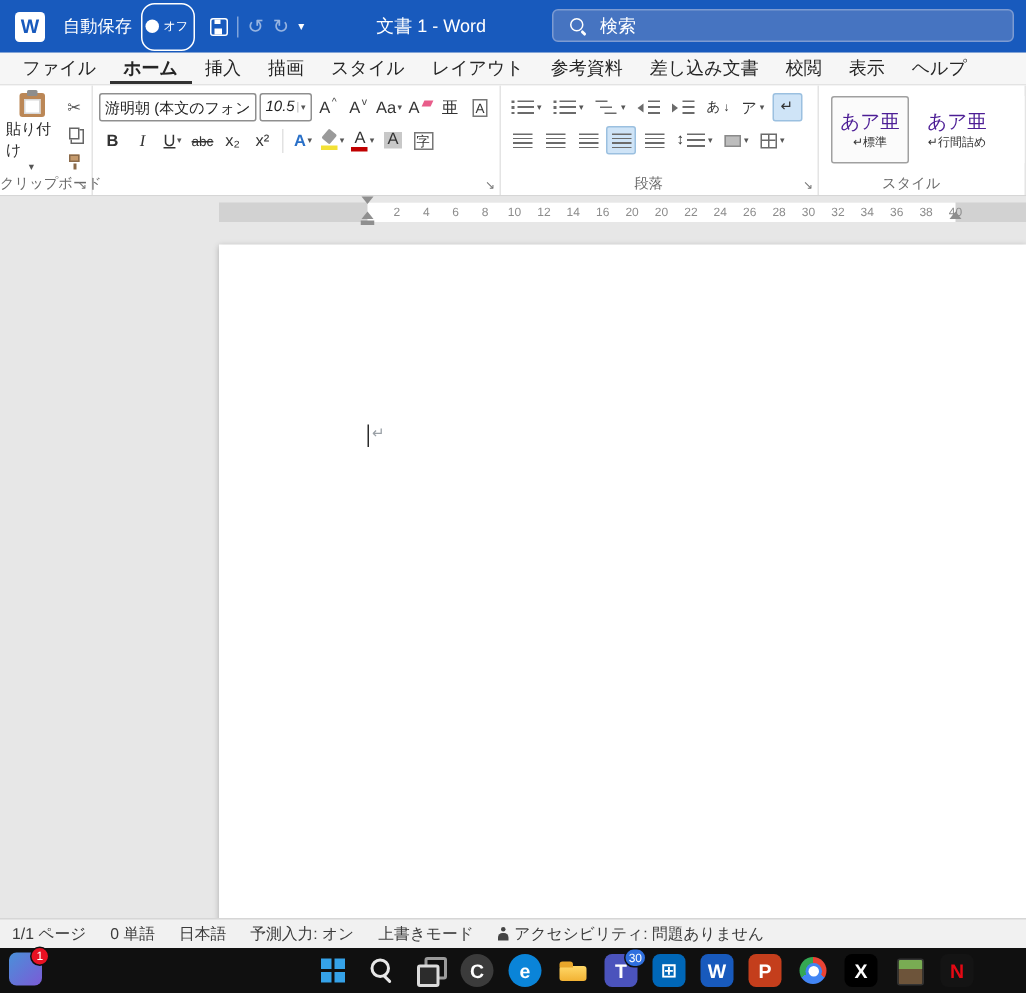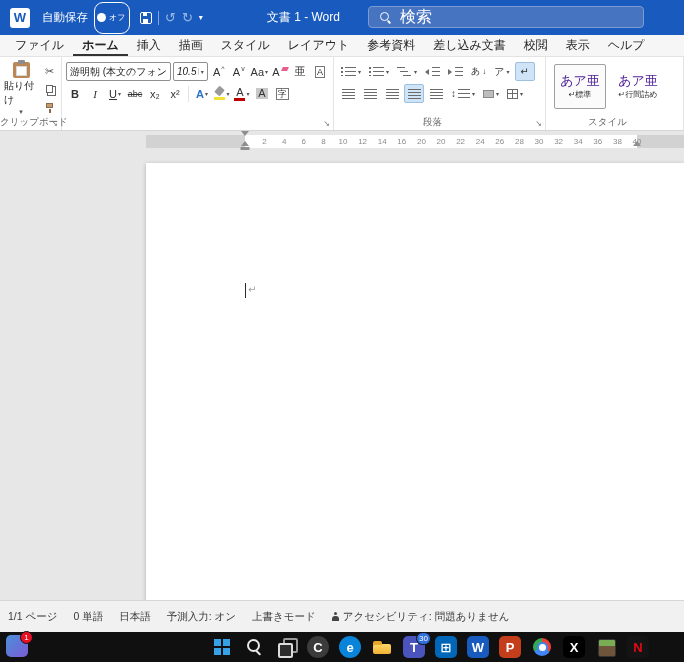--- a/index.html
+++ b/index.html
@@ -15,22 +15,22 @@
   .knob { width:9px; height:9px; border-radius:50%; background:#fff; flex:0 0 auto; }
   .toggle-state { font-size:8px; line-height:1; }
   .qa { display:flex; align-items:center; margin-left:10px; gap:6px; }
   .qa-btn { color:#fff; font-size:13px; line-height:1; display:flex; align-items:center; }
   .qa-btn.disabled { opacity:.55; }
   .qa-caret { font-size:8px; }
   .qa-sep { width:1px; height:14px; background:rgba(255,255,255,.45); }
   .icon-floppy { width:12px; height:12px; border:1.5px solid #fff; border-radius:2px; position:relative; display:inline-block; }
   .icon-floppy::before { content:''; position:absolute; left:2px; top:0; width:4px; height:3px; background:#fff; }
   .icon-floppy::after { content:''; position:absolute; left:2px; bottom:0; width:5px; height:4px; background:#fff; }
-  .doc-title { margin-left:64px; font-size:12px; white-space:nowrap; }
-  .search-box { position:absolute; left:368px; top:6px; width:276px; height:22px; background:#4674c1; border:1px solid #7d9bd2; border-radius:4px; display:flex; align-items:center; gap:8px; padding:0 10px; font-size:16px; color:#fff; }
+  .doc-title { margin-left:48px; font-size:12px; white-space:nowrap; }
+  .search-box { position:absolute; left:368px; top:6px; width:308px; height:22px; background:#4674c1; border:1px solid #7d9bd2; border-radius:4px; display:flex; align-items:center; gap:8px; padding:0 10px; font-size:12px; color:#fff; }
   .search-icon { width:13px; height:13px; position:relative; display:inline-block; flex:0 0 auto; }
   .search-icon::before { content:''; position:absolute; left:1px; top:1px; width:7px; height:7px; border:1.5px solid #fff; border-radius:50%; }
   .search-icon::after { content:''; position:absolute; left:9px; top:9px; width:2px; height:4px; background:#fff; transform:rotate(-45deg); border-radius:1px; }
 
   
   .ribbon-tabs { height:22px; background:#f6f6f6; display:flex; align-items:stretch; padding-left:6px; border-bottom:1px solid #e3e3e3; flex:0 0 auto; }
   .tab { padding:4px 9px 4px; font-size:12px; color:#262626; white-space:nowrap; display:flex; align-items:center; }
   .tab.selected { font-weight:bold; box-shadow:inset 0 -2px 0 #333; }
 
   
@@ -114,21 +114,21 @@
   .mk-box { position:absolute; left:245px; top:16px; transform:translateX(-50%); width:9px; height:3px; background:#8f8f8f; }
   .mk-right { left:637px; top:10px; transform:translateX(-50%); border-left:4px solid transparent; border-right:4px solid transparent; border-bottom:5px solid #8f8f8f; }
 
   
   .doc { flex:1; position:relative; background:#e7e7e7; overflow:hidden; }
   .page { position:absolute; left:146px; top:11px; width:538px; height:120%; background:#fff; box-shadow:0 1px 4px rgba(0,0,0,.25); }
   .caret { position:absolute; left:245px; top:131px; width:1.2px; height:15px; background:#2b2b2b; }
   .pilcrow { position:absolute; left:248px; top:133px; font-size:10px; color:#9aa0a6; line-height:1; }
 
   
-  .statusbar { height:32px; background:#f1f1f1; border-top:1px solid #d6d6d6; display:flex; align-items:center; gap:16px; padding:0 8px; font-size:10.5px; color:#3b3b3b; flex:0 0 auto; white-space:nowrap; }
+  .statusbar { height:20px; background:#f1f1f1; border-top:1px solid #d6d6d6; display:flex; align-items:center; gap:16px; padding:0 8px; font-size:10.5px; color:#3b3b3b; flex:0 0 auto; white-space:nowrap; }
   .st { display:flex; align-items:center; gap:3px; }
   .acc-icon { width:8px; height:10px; position:relative; display:inline-block; }
   .acc-icon::before { content:''; position:absolute; left:2.5px; top:0; width:3px; height:3px; border-radius:50%; background:#444; }
   .acc-icon::after { content:''; position:absolute; left:.5px; top:4px; width:7px; height:5px; border-radius:3px 3px 0 0; background:#444; }
 
   
   .taskbar { height:30px; background:#101010; position:relative; display:flex; align-items:center; flex:0 0 auto; }
   .tb-icons { display:flex; gap:8px; margin-left:210px; }
   .tb-icon { width:24px; height:24px; position:relative; display:flex; align-items:center; justify-content:center; }
   .tb-glyph { width:22px; height:22px; border-radius:5px; display:flex; align-items:center; justify-content:center; font-size:13px; font-weight:bold; color:#fff; }

